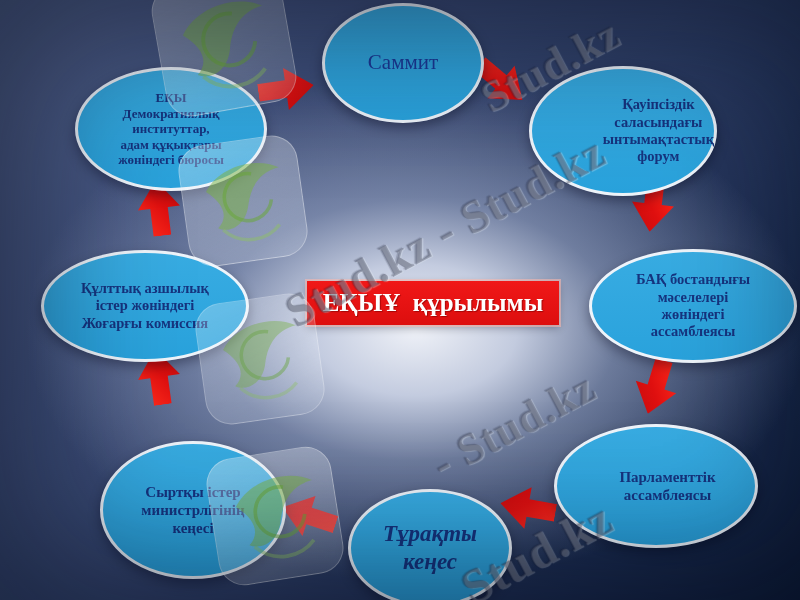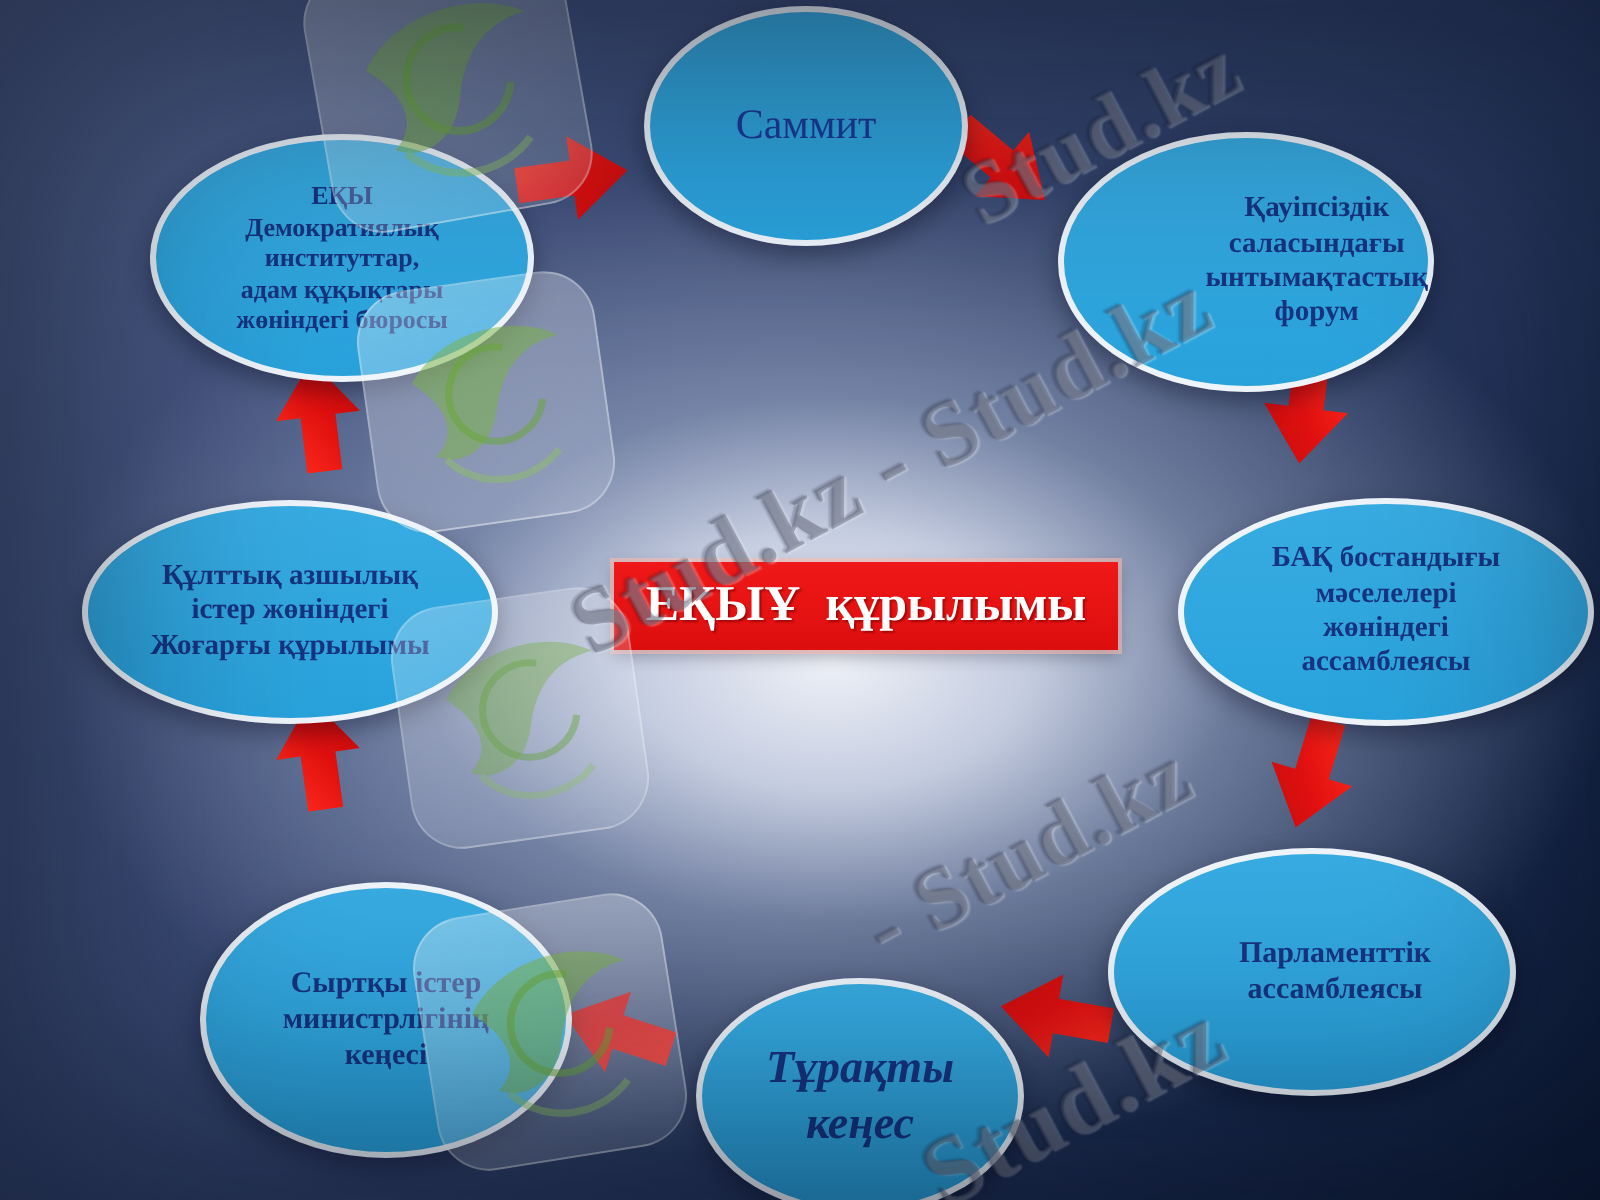--- a/index.html
+++ b/index.html
@@ -142,21 +142,21 @@
 кеңес</span>
   </div>
   <div class="node n6">
     <span class="node-label">Сыртқы істер
 министрлігінің
 кеңесі</span>
   </div>
   <div class="node n7">
     <span class="node-label">Құлттық  азшылық
 істер  жөніндегі
-Жоғарғы құрылымы</span>
+Жоғарғы комиссия</span>
   </div>
   <div class="node n8">
     <span class="node-label">ЕҚЫ
 Демократиялық
 институттар,
 адам  құқықтары
 жөніндегі бюросы</span>
   </div>
 
   <div class="title-box">

